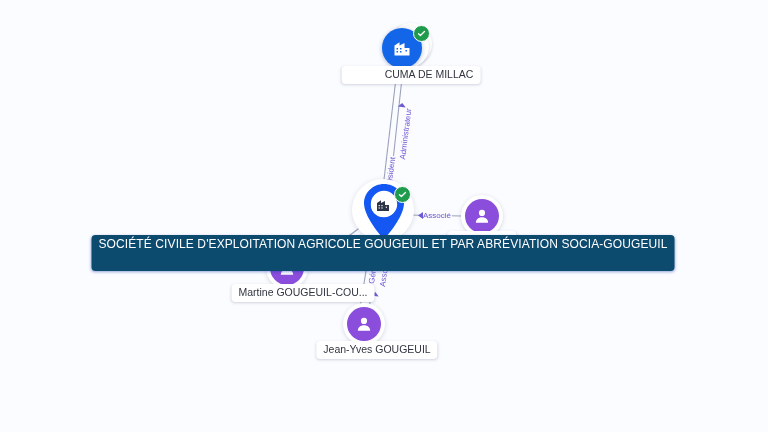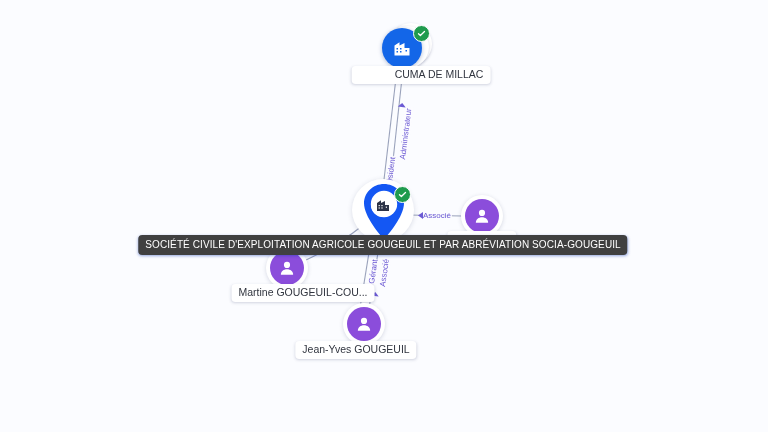--- a/index.html
+++ b/index.html
@@ -60,22 +60,22 @@
 
   
   .nlabel{
     position:absolute;transform:translate(-50%,0);
     background:#fff;border-radius:4px;
     padding:2px 7px 3px 7px;
     font-size:10.5px;line-height:13px;color:#31353f;white-space:nowrap;
     box-shadow:0 1px 3px rgba(60,70,110,.22);
   }
   .nlabel.selected{
-    background:#404040;color:#ffffff;font-size:10px;letter-spacing:.1px;
-    padding:3px 7px 4px 7px;box-shadow:0 1px 3px rgba(20,60,180,.45);
+    background:#0c4a6e;color:#ffffff;font-size:12px;letter-spacing:.1px;
+    padding:3px 7px 20px 7px;box-shadow:0 1px 3px rgba(20,60,180,.45);
     z-index:30;
   }
 
   
   .elabel{
     position:absolute;transform-origin:0 0;
     font-size:8px;color:#6c5ad4;white-space:nowrap;
     background:rgba(251,252,255,.85);padding:0 1px;
   }
   .elabel.flat{transform:translate(-50%,-50%);}
@@ -132,21 +132,21 @@
         <rect x="16.2" y="14.4" width="1.8" height="1.8" fill="#1366e8"></rect>
       </svg>
     </div>
     <div class="badge">
       <svg viewBox="0 0 24 24">
         <path d="M4 12.5l5 5 11-11" fill="none" stroke="#fff" stroke-width="3.4" stroke-linecap="round" stroke-linejoin="round"></path>
       </svg>
     </div>
   </div>
 </div>
-<div class="nlabel" style="left:421px;top:66px;padding-left:43px;">CUMA DE MILLAC</div>
+<div class="nlabel" style="left:411px;top:66px;padding-left:43px;">CUMA DE MILLAC</div>
 
 <div class="node" style="left:384px;top:212px;">
   <div class="pin-wrap">
     <div class="pin-halo"></div>
     <svg class="pin" viewBox="0 0 46 56">
       <path d="M23 1C11.9 1 3 9.6 3 20.3c0 13.6 17 32.6 18.3 34 .9 1 2.5 1 3.4 0C26 52.9 43 33.9 43 20.3 43 9.6 34.1 1 23 1z" fill="#1457f3"></path>
       <circle cx="23" cy="21" r="13.2" fill="#ffffff"></circle>
     </svg>
     <div class="pin-inner-icon">
       <svg viewBox="0 0 24 24" width="16" height="16">
@@ -197,13 +197,13 @@
   <div class="person-wrap">
     <div class="person-ring"></div>
     <div class="person">
       <svg viewBox="0 0 24 24">
         <circle cx="12" cy="8.3" r="3.7" fill="#ffffff"></circle>
         <path d="M4.6 20c0-4.1 3.3-6.6 7.4-6.6s7.4 2.5 7.4 6.6z" fill="#ffffff"></path>
       </svg>
     </div>
   </div>
 </div>
-<div class="nlabel" style="left:356px;top:341px;">Jean-Yves GOUGEUIL</div>
+<div class="nlabel" style="left:377px;top:341px;">Jean-Yves GOUGEUIL</div>
 
 </body></html>

